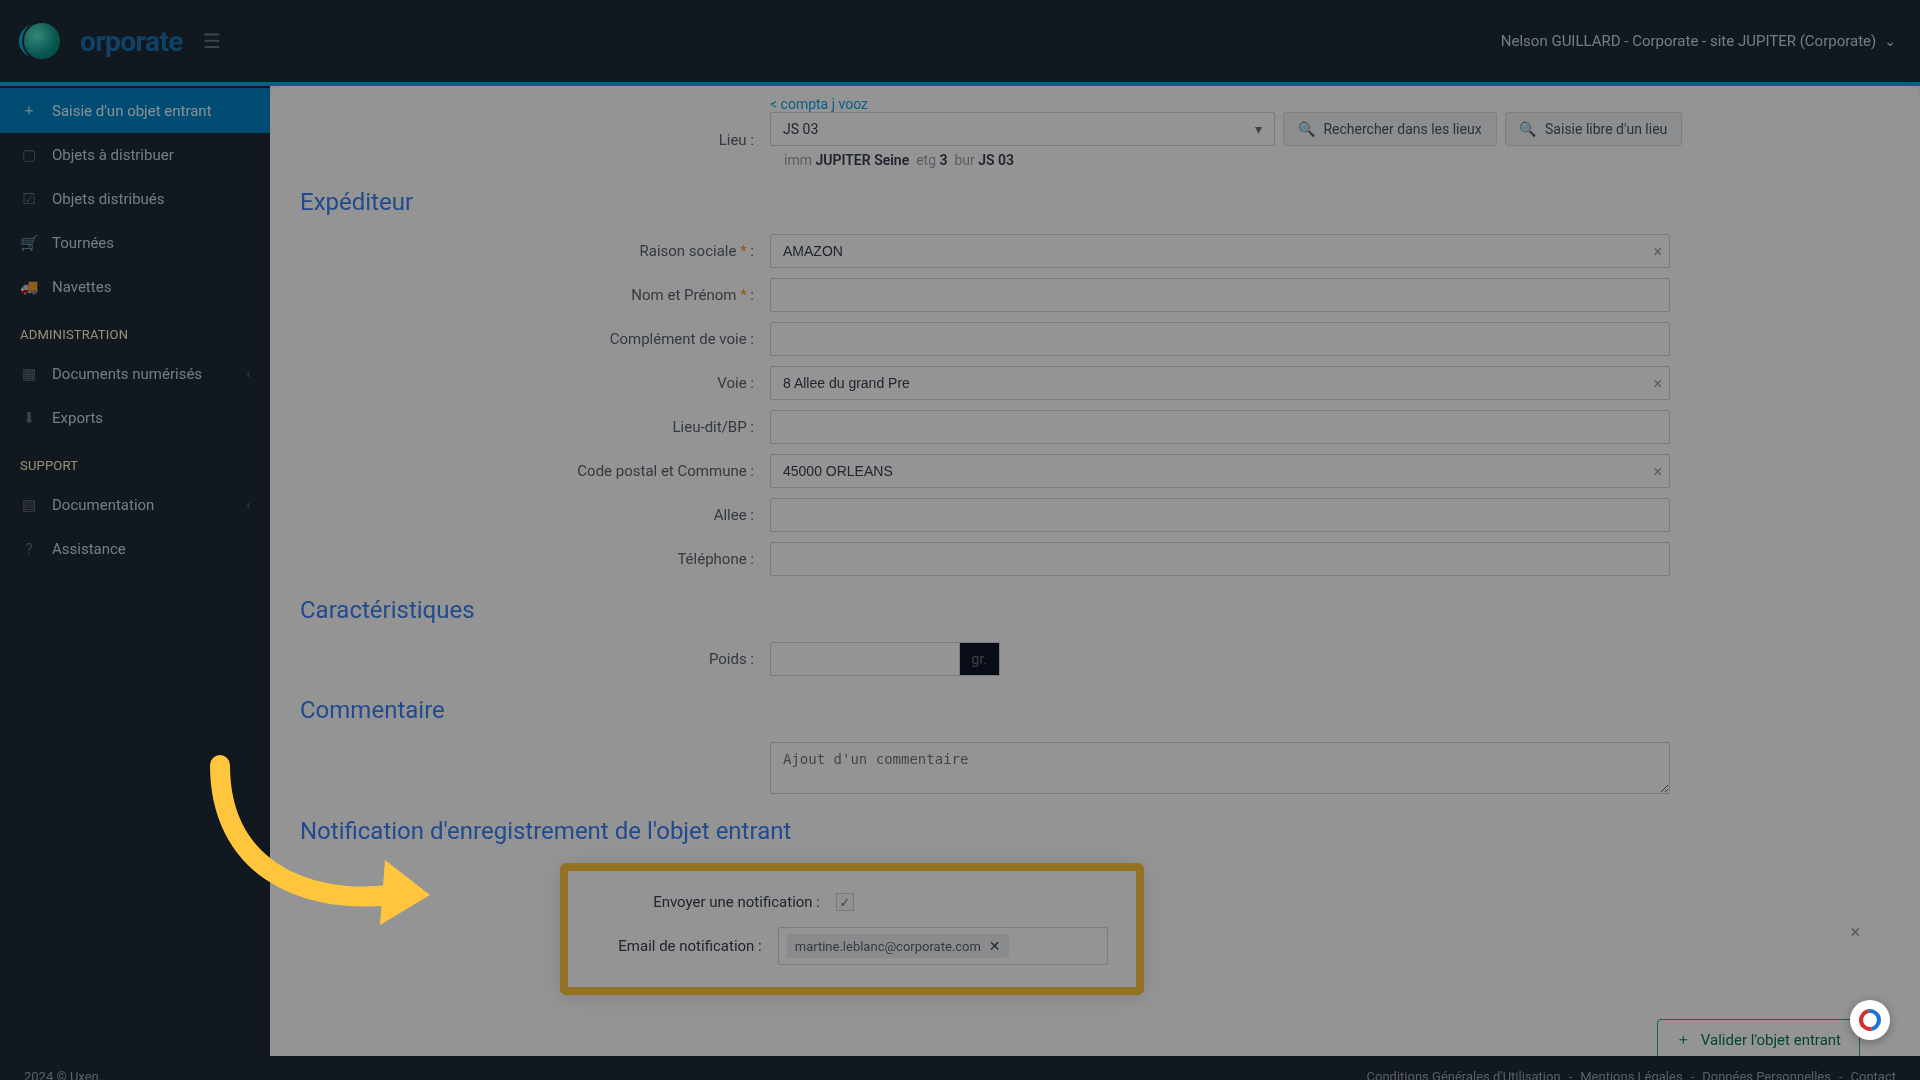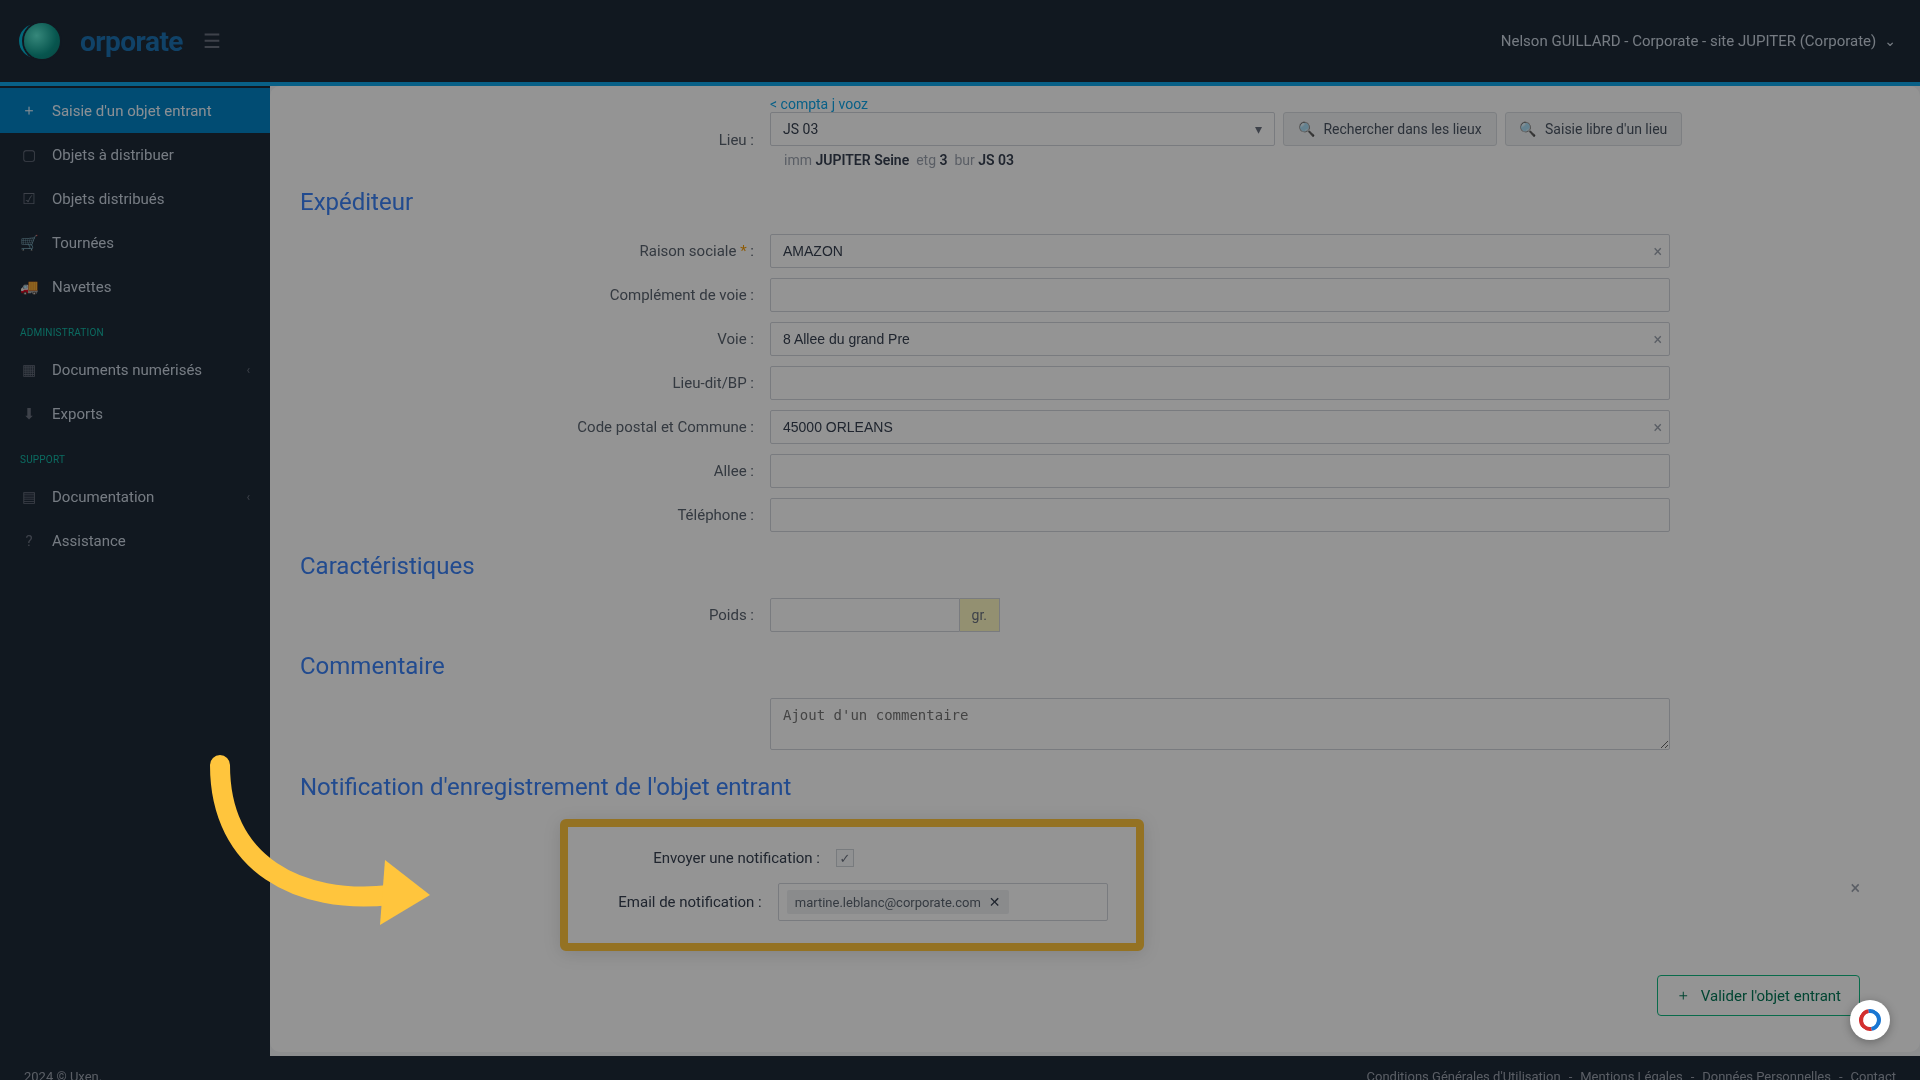--- a/index.html
+++ b/index.html
@@ -41,21 +41,21 @@
     display:flex; flex-direction:column;
   }
   .nav-item {
     display:flex; align-items:center; gap:14px; padding:13px 20px;
     color:#cbd5e1; font-size:15px; cursor:pointer;
   }
   .nav-item.active { background:#0284c7; color:#eef6ff; }
   .nav-item .ico { width:18px; text-align:center; font-size:15px; color:#6b7280; }
   .nav-item.active .ico { color:#eef6ff; }
   .nav-item.has-sub .sub-chev { margin-left:auto; color:#6b7280; font-size:12px; }
-  .nav-section { color:#14b8a6; font-size:10px; padding:18px 20px 10px; letter-spacing:0.2px; }
+  .nav-section { color:#fef9c3; font-size:13px; padding:18px 20px 10px; letter-spacing:0.2px; }
 
   .main {
     flex:1; background:#f3f4f6; overflow:auto; position:relative;
   }
   .content-card {
     background:#ffffff; margin:0; padding: 0 30px 30px 30px; border-radius: 10px;
   }
 
   .section-title { font-size:24px; color:#3b82f6; font-weight:400; margin:20px 0 18px; }
 
@@ -80,21 +80,21 @@
     display:inline-flex; align-items:center; gap:8px; border:1px solid #d7dbe0;
     background:#f1f3f5; color:#4b5563; padding:8px 14px; border-radius:3px; font-size:14px;
     cursor:pointer; margin-left:8px;
   }
   .breadcrumb-like { font-size:14px; color:#9ca3af; padding-left:14px; margin-top:6px; }
   .breadcrumb-like b { color:#374151; font-weight:600; }
 
   .weight-row .weight-wrap { display:flex; align-items:stretch; width:230px; }
   .weight-row .input { border-top-right-radius:0; border-bottom-right-radius:0; }
   .weight-unit {
-    border:1px solid #d1d5db; border-left:none; background:#fef9c3; color:#6b7280;
+    border:1px solid #d1d5db; border-left:none; background:#0f172a; color:#6b7280;
     display:flex; align-items:center; padding:0 12px; font-size:14px;text-align:right;
   }
 
   .textarea { height:52px; resize:both; }
 
   .notif-highlight {
     background:#fff; border:8px solid #ffc53d; border-radius:6px;
     padding:22px 28px; width:584px; margin-left:260px;
     box-shadow: 0 3px 18px rgba(0,0,0,0.12);
     position:relative;
@@ -242,20 +242,24 @@
       <h2 class="section-title">Expéditeur</h2>
 
       <div class="form-row">
         <div class="form-label"><span>Raison sociale</span> <span class="req">*</span> :</div>
         <div class="form-field fld-wrap">
           <input class="input has-clear" value="AMAZON" style="">
           <span class="clr-btn">×</span>
         </div>
       </div>
       <div class="form-row">
+        <div class="form-label"><span>Nom et Prénom</span> <span class="req">*</span> :</div>
+        <div class="form-field"><input class="input" style=""></div>
+      </div>
+      <div class="form-row">
         <div class="form-label">Complément de voie :</div>
         <div class="form-field"><input class="input" style=""></div>
       </div>
       <div class="form-row">
         <div class="form-label">Voie :</div>
         <div class="form-field fld-wrap">
           <input class="input has-clear" value="8 Allee du grand Pre" style="">
           <span class="clr-btn">×</span>
         </div>
       </div>

